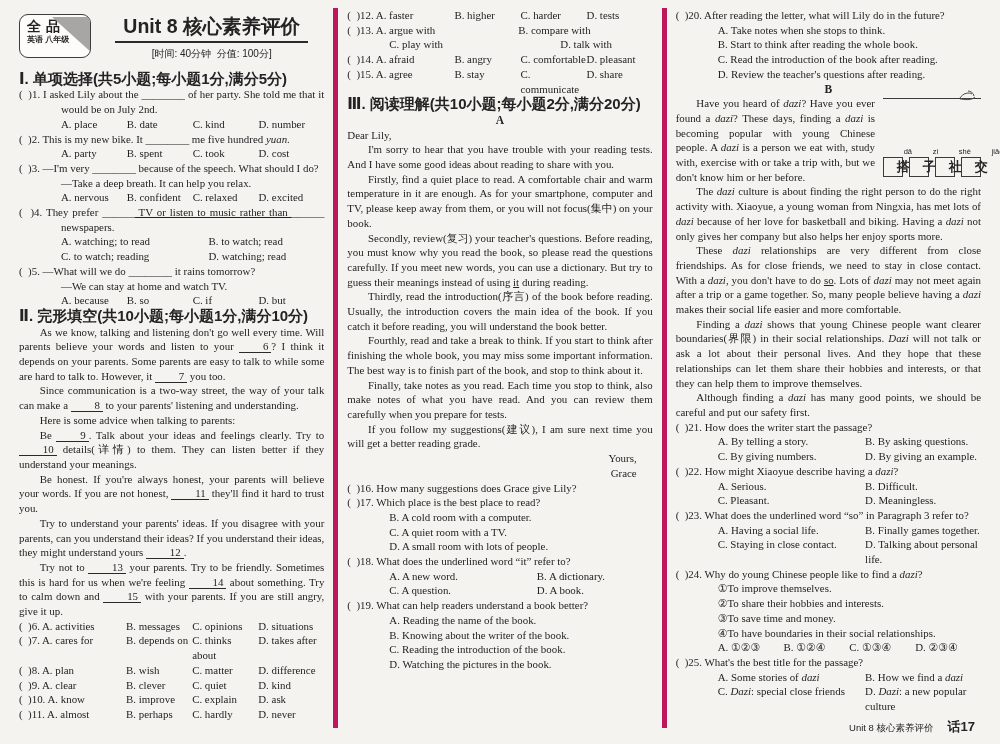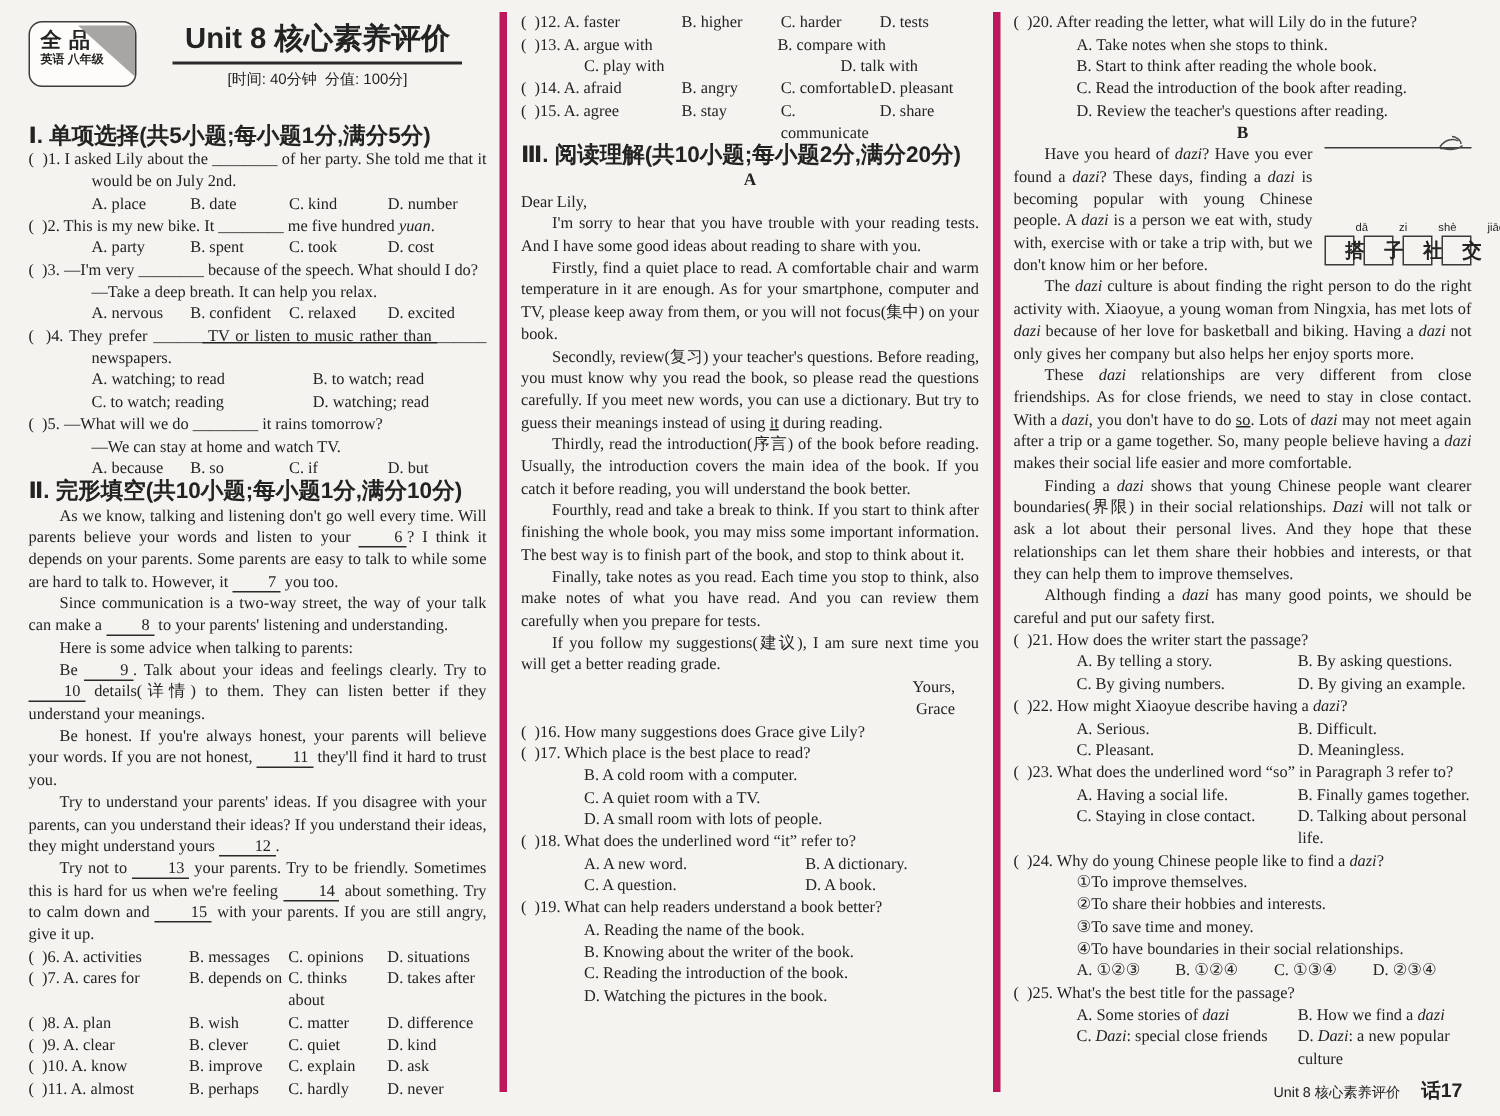--- a/index.html
+++ b/index.html
@@ -7,21 +7,21 @@
     width:1000px;height:744px;overflow:hidden;
     background:#f5f3f0;color:#232323;
     font-family:"Liberation Serif","DejaVu Serif",serif;
     font-size:10.9px;line-height:14.7px;
   }
   .page{display:flex;padding:8px 10px 4px;height:732px;box-sizing:border-box;}
   .col{flex:1 1 0;padding:0 9px;min-width:0;}
   .col + .col{border-left:5px solid #be185d;}
 
   
-  .header{display:flex;gap:8px;margin:6px 0 22px;justify-content:flex-end;}
+  .header{display:flex;gap:8px;margin:6px 0 10px;justify-content:flex-end;}
   .logo{position:relative;flex:none;width:72px;height:44px;border:1.6px solid #3c3c3c;border-radius:9px;padding:3px 7px;box-sizing:border-box;overflow:hidden;background:#fdfcfb;}
   .logo-line1{font-family:"Liberation Sans","DejaVu Sans",sans-serif;font-weight:bold;font-size:14px;letter-spacing:5px;line-height:16px;}
   .logo-line2{font-family:"Liberation Sans","DejaVu Sans",sans-serif;font-weight:bold;font-size:8px;line-height:12px;}
   .logo-fold{position:absolute;right:-2px;top:2px;width:0;height:0;border-top:36px solid #9d9c9a;border-left:40px solid transparent;opacity:.9;}
   .title-wrap{flex:1;text-align:center;}
   .title{display:inline-block;font-family:"Liberation Sans","DejaVu Sans",sans-serif;font-weight:bold;font-size:19.5px;line-height:24px;border-bottom:2px solid #2a2a2a;padding:0 8px 3px;}
   .subtitle{font-family:"Liberation Sans","DejaVu Sans",sans-serif;font-size:10px;margin-top:4px;white-space:pre;}
 
   
   .sec-h{font-family:"Liberation Sans","DejaVu Sans",sans-serif;font-weight:bold;font-size:15px;margin:1px 0;}

